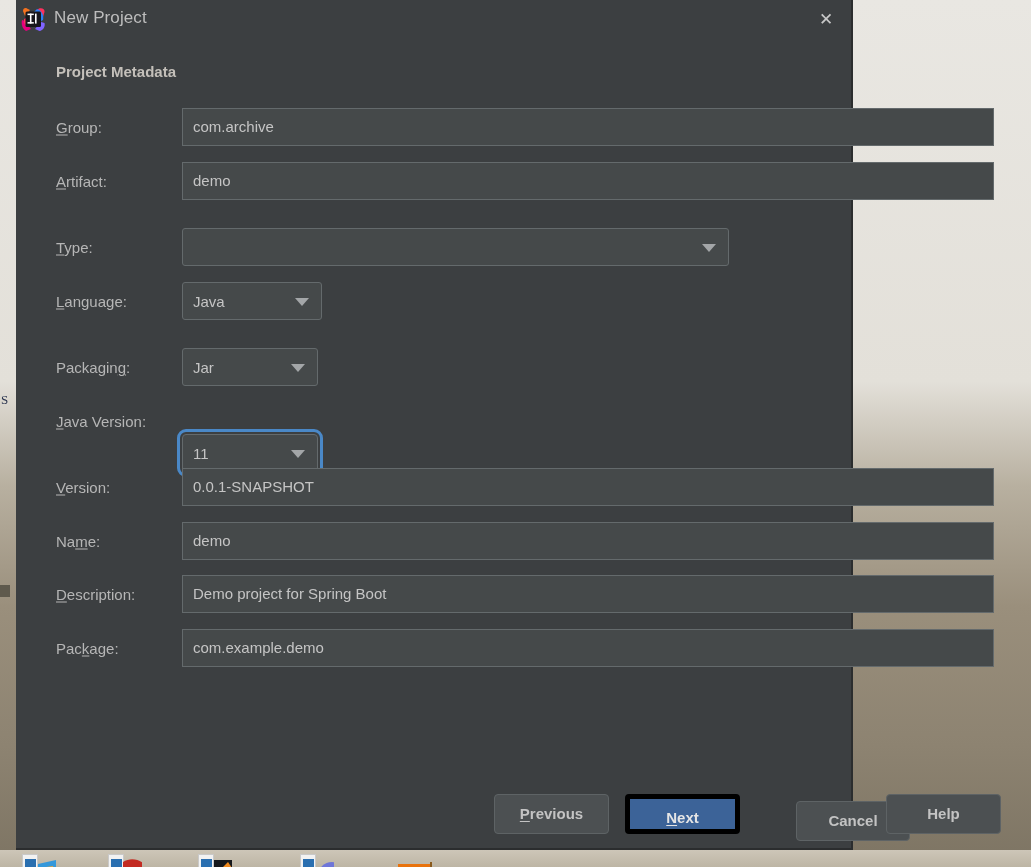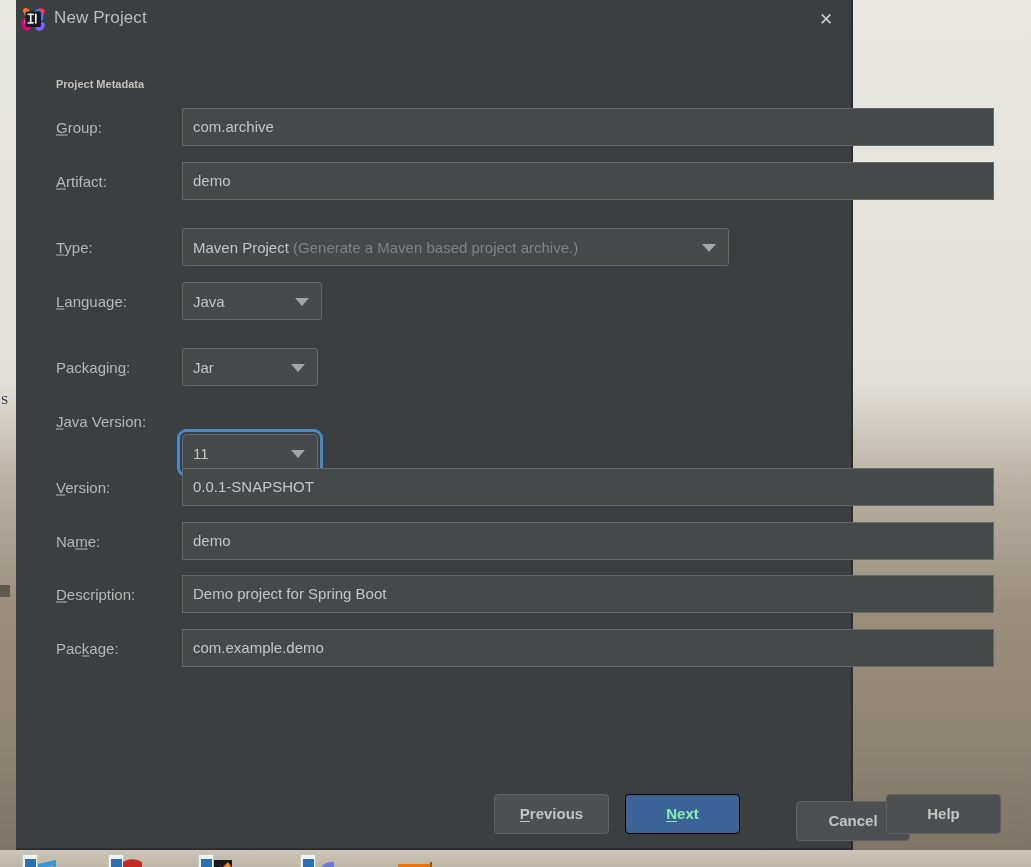--- a/index.html
+++ b/index.html
@@ -100,24 +100,23 @@
     line-height: 30px;
     text-align: center;
     cursor: pointer;
     font-family: "DejaVu Sans", sans-serif;
   }
 
   
   #section-title {
     position: absolute;
     left: 40px; top: 63px;
-    font-size: 11px;
+    font-size: 15px;
     font-weight: bold;
     color: #c4c0ba;
-    margin-top: 15px;
   }
 
   
   .row {
     position: absolute;
     left: 0;
     height: 38px;
   }
   .lbl {
     position: absolute;
@@ -203,22 +202,22 @@
     color: #c3c3c3;
     font-size: 15px;
     font-family: "Liberation Sans", sans-serif;
     cursor: pointer;
     line-height: 38px;
     text-align: center;
   }
   .btn u { text-decoration: underline; text-underline-offset: 2px; }
   .btn.default {
     background: #3c6398;
-    border: 1px solid #000000;
-    color: #86efac;
+    border: 5px solid #000000;
+    color: #e5e5e5;
   }
 </style>
 </head>
 <body>
 
 <div id="desktop">
   <div id="desktop-glyph">S</div>
   <div id="desktop-mark"></div>
 </div>
 
@@ -289,23 +288,20 @@
   </div>
 
   <div class="row" style="top:162px">
     <div class="lbl"><u>A</u>rtifact:</div>
     <div class="txtfield">demo</div>
   </div>
 
   <div class="row" style="top:228px">
     <div class="lbl"><u>T</u>ype:</div>
     <div class="combo" style="left:166px; width:547px;">
-      <div class="ctext"><span>Maven Project</span>
-        <span class="hint">(Generate a Maven based project archive.)</span>
-      </div>
       <div class="arrow"></div>
     </div>
   </div>
 
   <div class="row" style="top:282px">
     <div class="lbl"><u>L</u>anguage:</div>
     <div class="combo" style="left:166px; width:140px;">
       <div class="ctext">Java</div>
       <div class="arrow"></div>
     </div>

